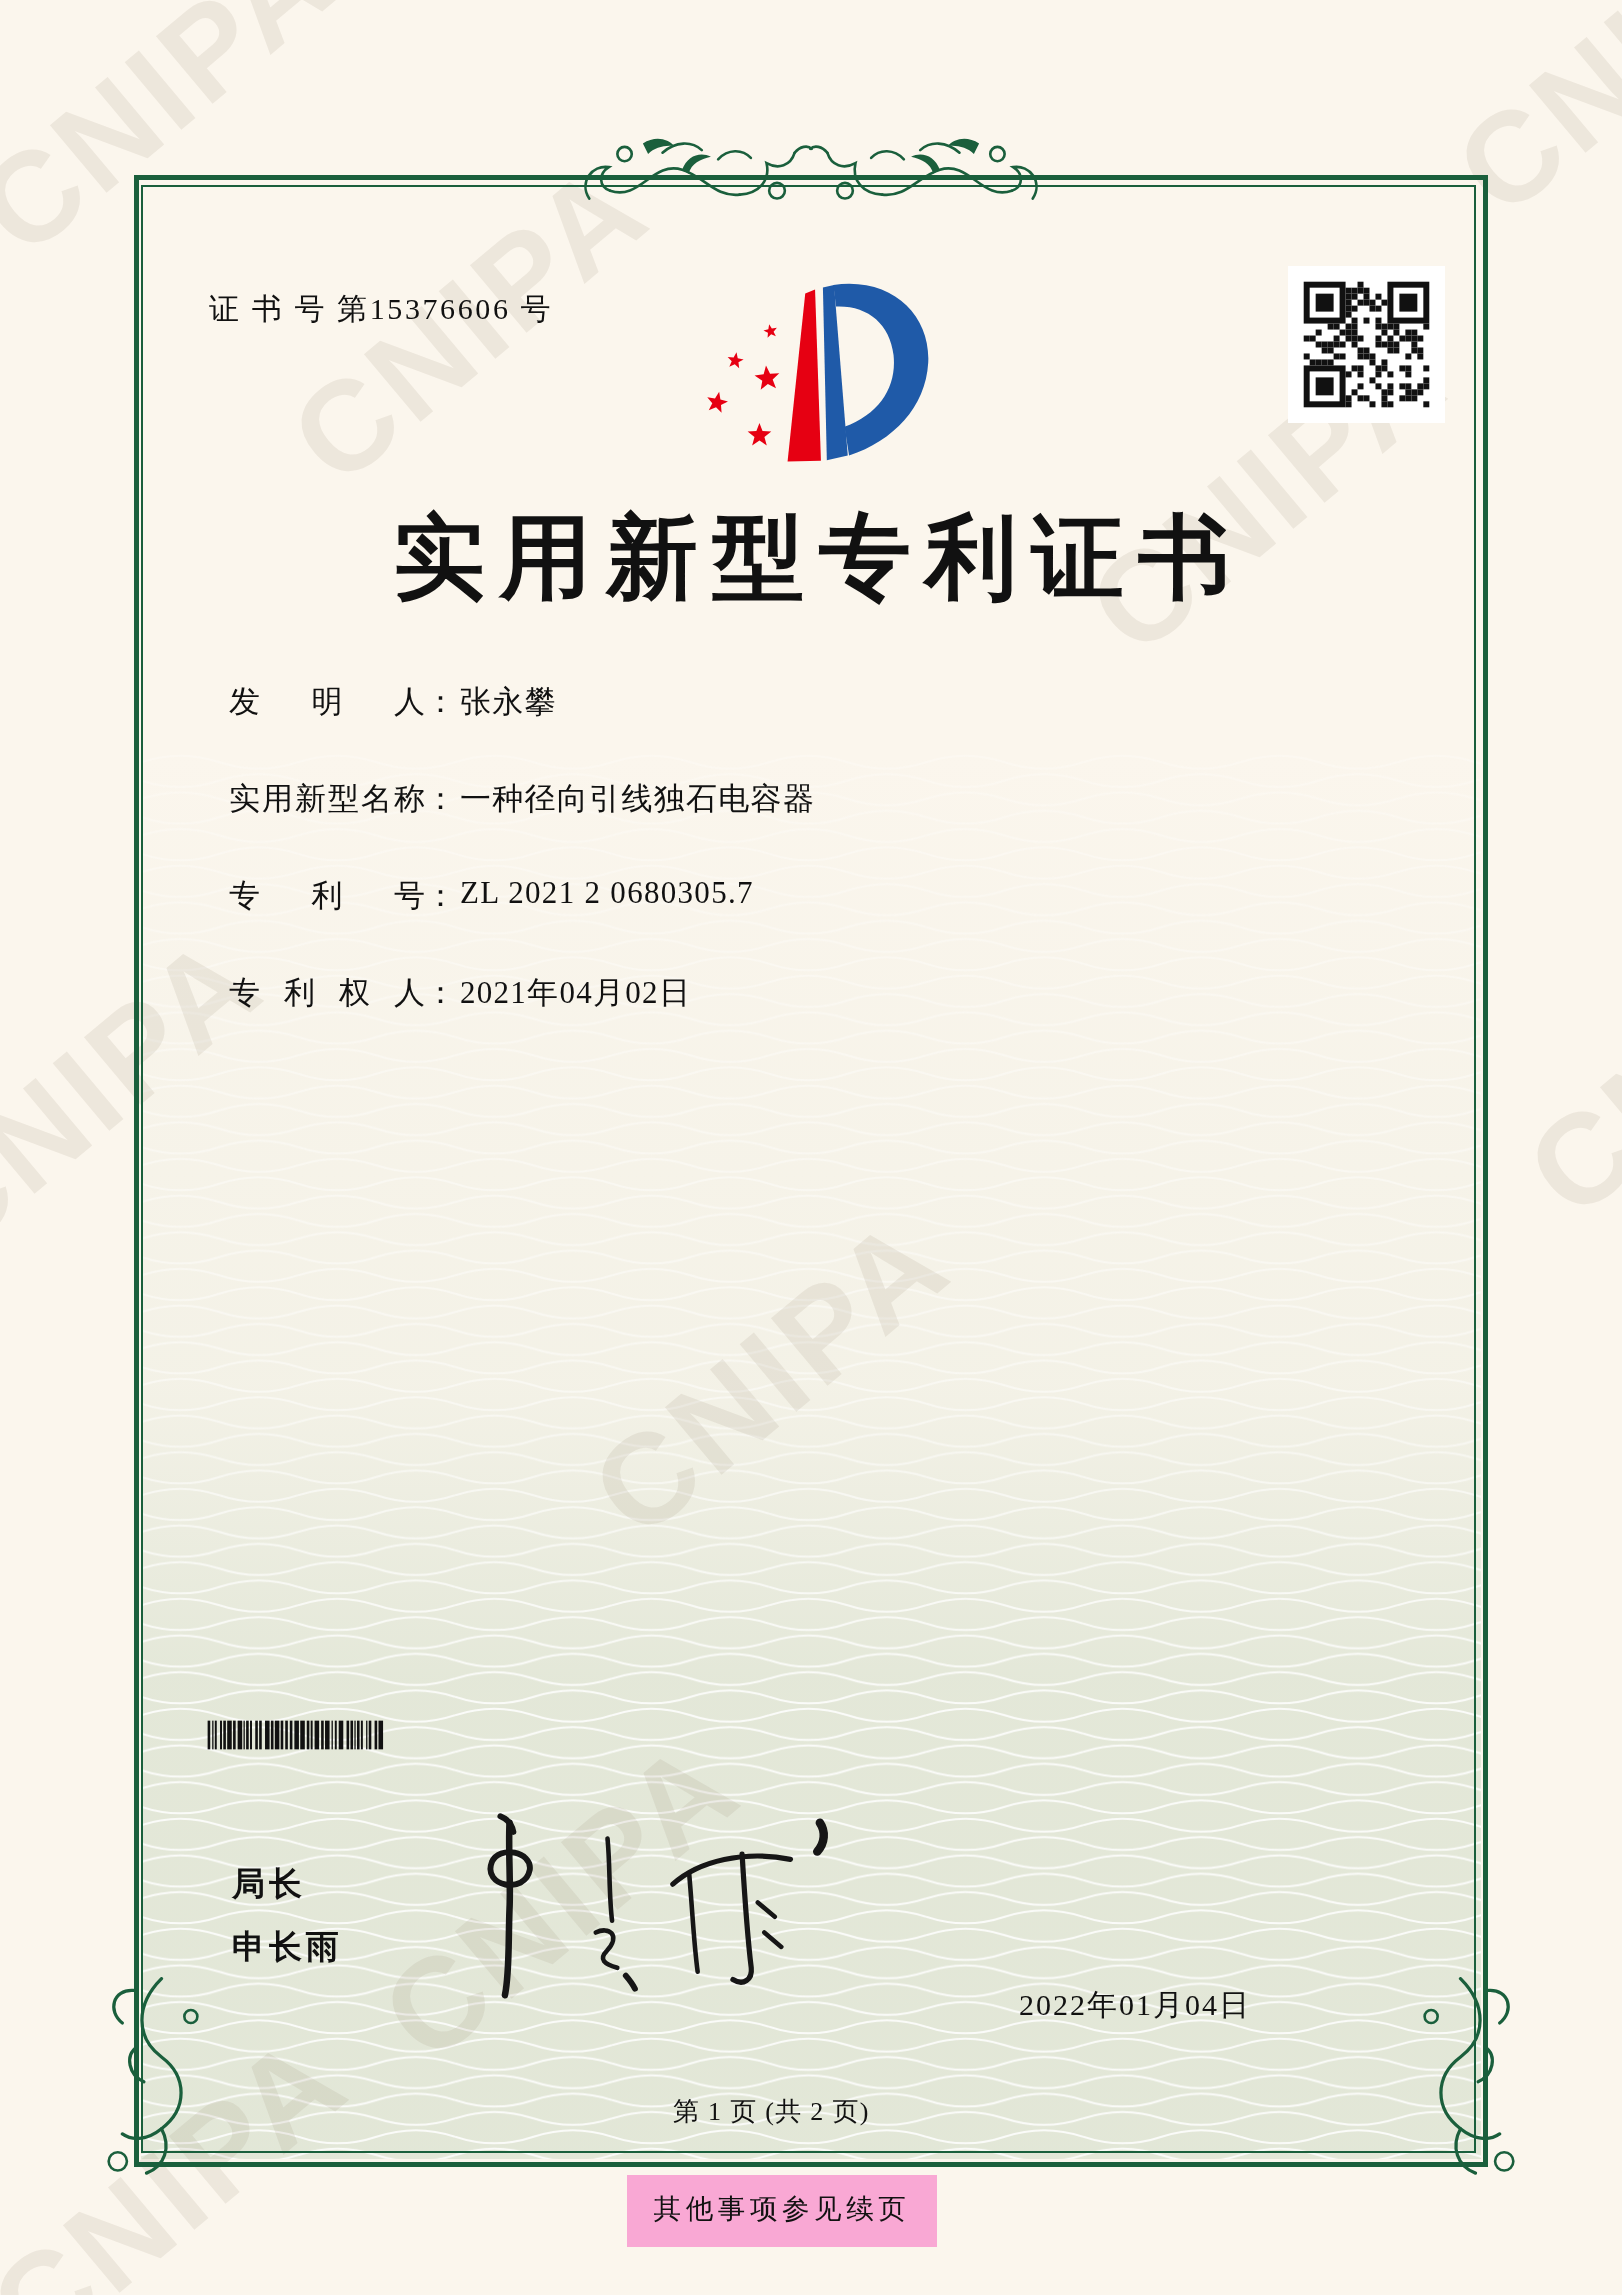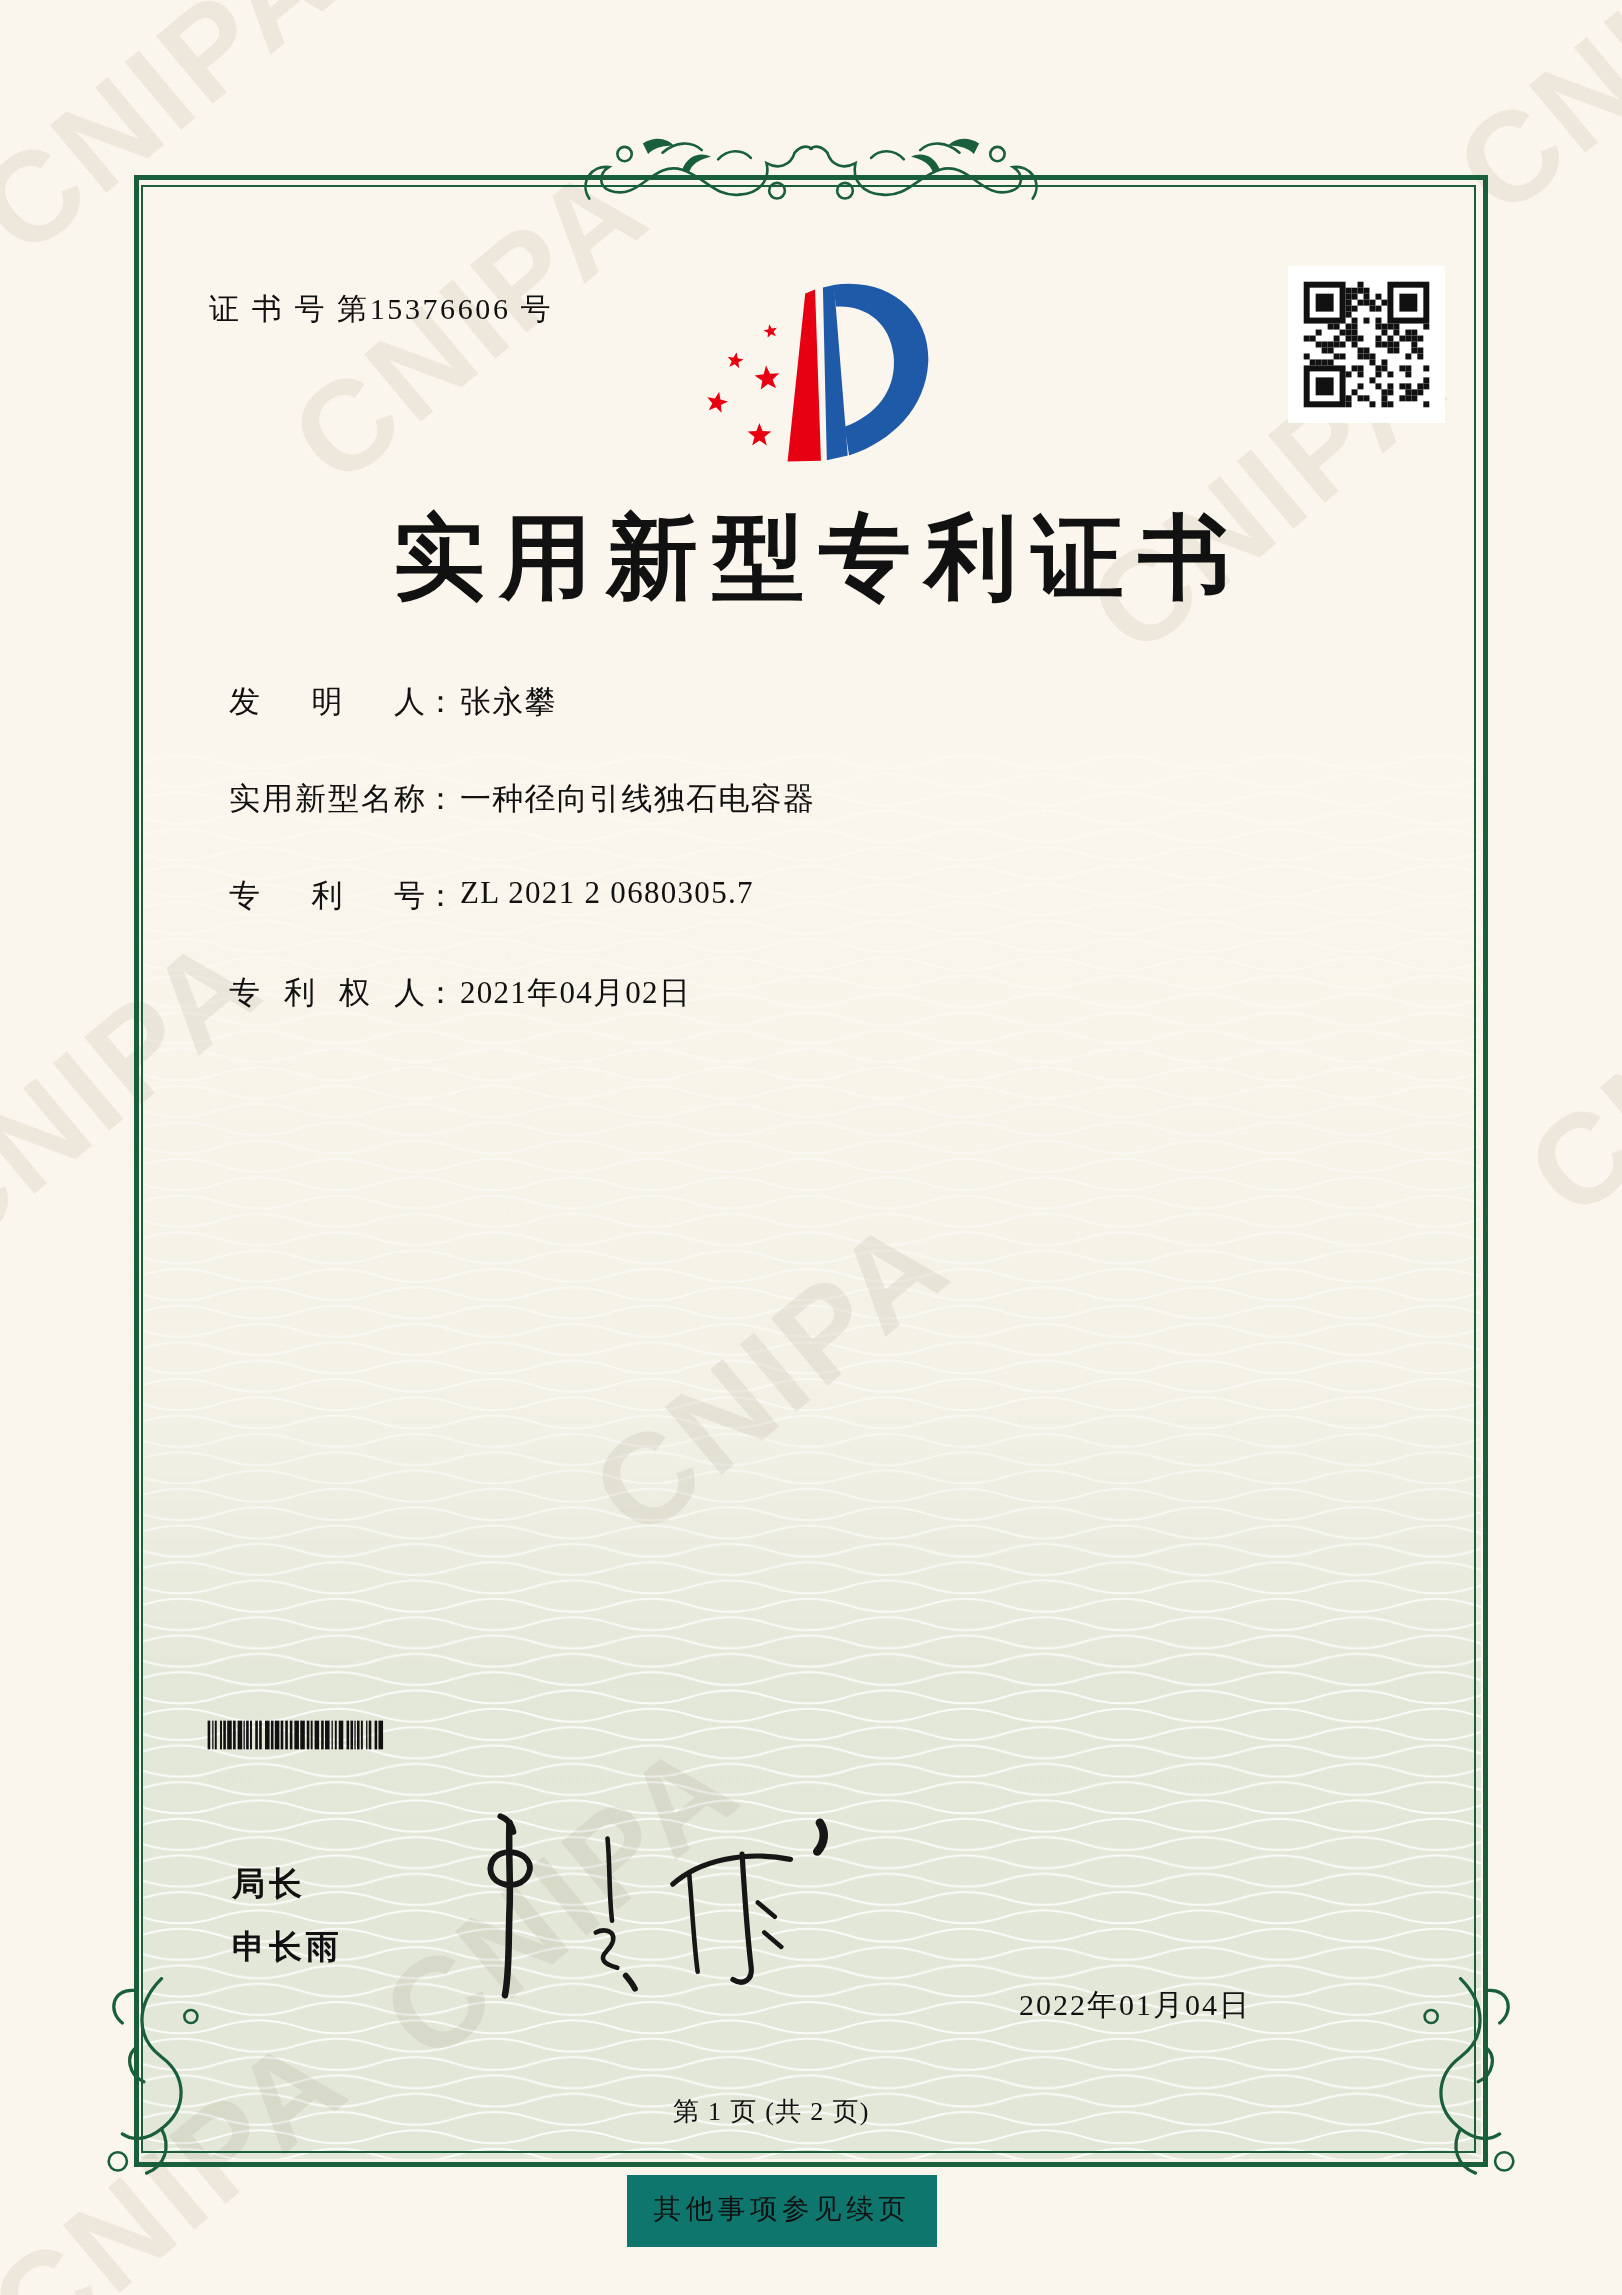--- a/index.html
+++ b/index.html
@@ -37,21 +37,21 @@
              text-align:justify;letter-spacing:1px;}
   .body-text p{margin:0;text-indent:2em;}
   
   .barcode{position:absolute;left:206px;top:1720px;}
   .signer-title{position:absolute;left:232px;top:1862px;font-size:33px;font-weight:600;letter-spacing:3.9px;}
   .signer-name{position:absolute;left:232px;top:1925px;font-size:33px;font-weight:600;letter-spacing:3.9px;}
   .signature{position:absolute;left:462px;top:1811px;}
   .sig-st{fill:none;stroke:#161616;stroke-linecap:round;stroke-linejoin:round;}
   .issue-date{position:absolute;left:1019px;top:1985px;font-size:30px;letter-spacing:2px;}
   .page-info{position:absolute;left:673px;top:2094px;font-size:26px;letter-spacing:1.3px;}
-  .footer-strip{position:absolute;left:627px;top:2175px;width:310px;height:72px;background:#0f766e;
+  .footer-strip{position:absolute;left:627px;top:2175px;width:310px;height:72px;background:#f9a8d4;
                 display:flex;align-items:flex-start;justify-content:center;}
   .footer-strip span{font-size:27.5px;letter-spacing:4.6px;margin-top:15.7px;}
 </style>
 </head>
 <body>
 
 <div class="page">
 
   <svg class="waves" width="1340" height="1406" viewBox="0 0 2048 2148" preserveAspectRatio="none" aria-hidden="true">
     <defs>

